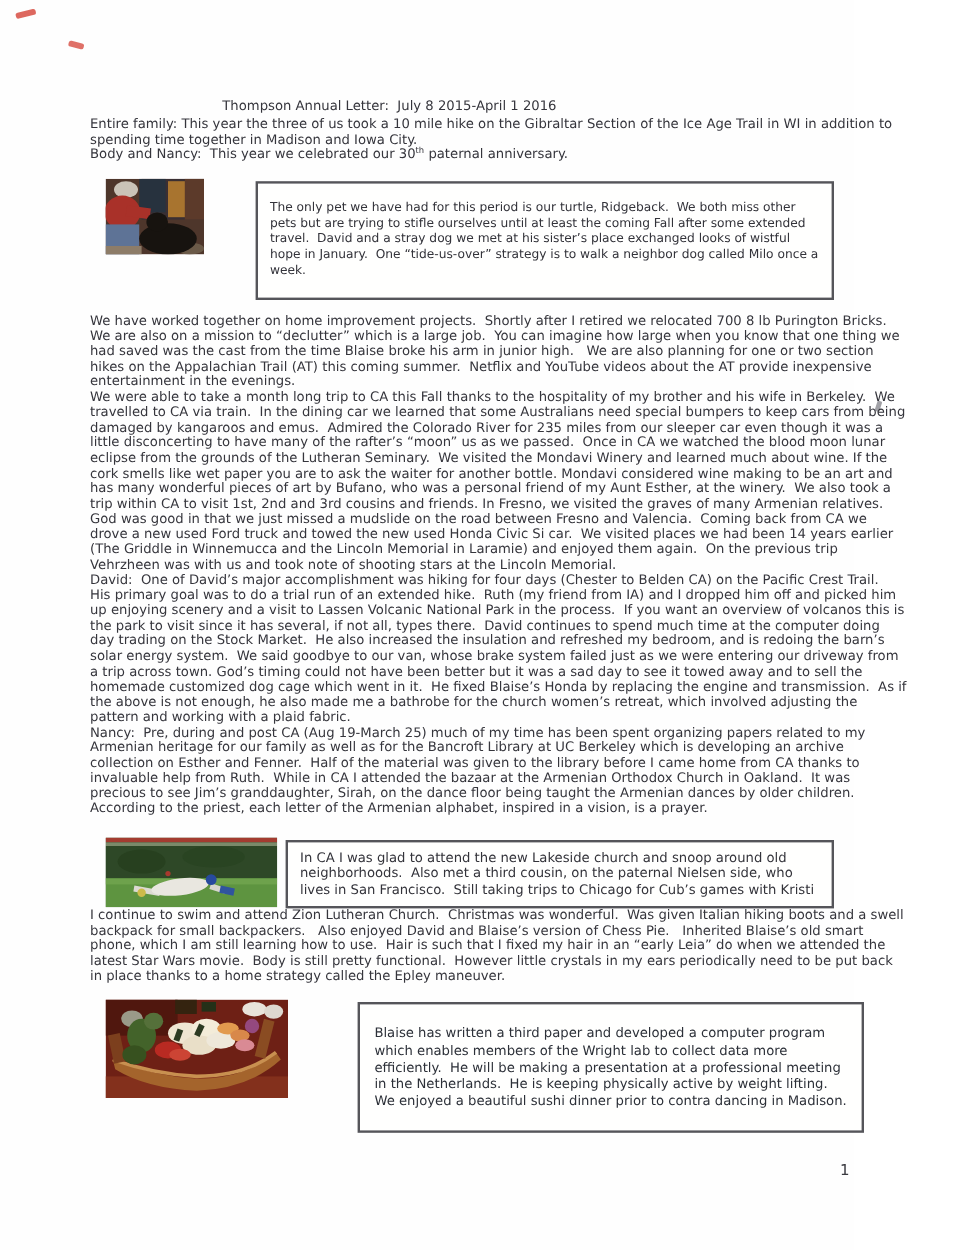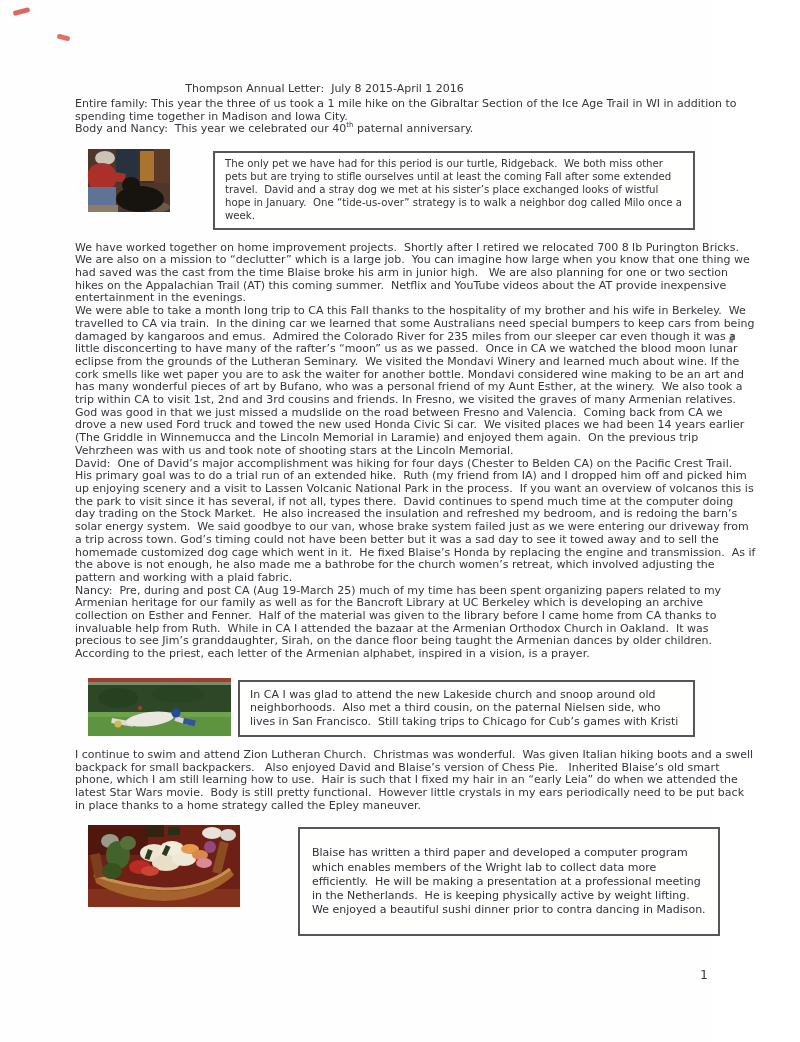--- a/index.html
+++ b/index.html
@@ -10,26 +10,26 @@
   }
   .page{position:relative;width:712px;height:1042px;background:#fefefe;}
   .content{position:absolute;left:75px;top:0;width:681px;}
   .title-row{margin-top:82px;margin-bottom:3px;text-align:center;padding-right:182px;
     font-size:11px;white-space:pre-wrap;}
   .para{font-size:11px;line-height:12.7px;white-space:pre-wrap;}
   .lead{font-weight:normal;}
   sup{font-size:7px;line-height:0;text-align:right;}
   .media-row{display:flex;align-items:flex-start;}
   .row1{margin-top:13px;margin-bottom:12px;}
-  .row2{margin-top:17px;margin-bottom:12px;}
+  .row2{margin-top:17px;margin-bottom:0;}
   .row3{margin-top:13px;}
   .photo{flex:none;margin-left:13px;display:block;}
   .textbox{border:2px solid #55555a;background:#fffffe;box-sizing:border-box;
     white-space:pre-wrap;color:#33333a;}
-  .box1{margin-left:43px;width:482px;min-height:60px;padding:5px 10px;
+  .box1{margin-left:43px;width:482px;min-height:60px;padding:15px 10px;
     font-size:10.2px;line-height:12.9px;margin-top:2px;}
   .box2{margin-left:7px;width:457px;min-height:57px;padding:6px 10px;
     font-size:11px;line-height:13.5px;margin-top:2px;}
   .box3{margin-left:58px;width:422px;min-height:93px;padding:17px 12px;
     font-size:11px;line-height:14.2px;margin-top:2px;color:#2c3038;}
   .pagenum{position:absolute;left:700px;top:967px;font-size:12.5px;color:#3a3a40;}
   .artifact{position:absolute;border-radius:2px;}
   .artifact-red-1{left:13px;top:9px;width:17px;height:5px;background:#d9584e;
     transform:rotate(-14deg);opacity:.9;}
   .artifact-red-2{left:57px;top:35px;width:13px;height:5px;background:#d9584e;
@@ -43,23 +43,23 @@
 <div class="page">
 
   <div class="artifact artifact-red-1"></div>
   <div class="artifact artifact-red-2"></div>
   <div class="artifact artifact-gray"></div>
 
   <div class="content">
 
     <div class="title-row">Thompson Annual Letter:  July 8 2015-April 1 2016</div>
 
-    <div class="para"><span class="lead">Entire family:</span><span> This year the three of us took a 1 mile hike on the Gibraltar Section of the Ice Age Trail in WI in addition to spending time together in Madison and Iowa City.</span></div>
+    <div class="para"><span class="lead">Entire family:</span><span> This year the three of us took a 10 mile hike on the Gibraltar Section of the Ice Age Trail in WI in addition to spending time together in Madison and Iowa City.</span></div>
 
-    <div class="para"><span class="lead">Body and Nancy:</span><span>  This year we celebrated our 40</span><sup>th</sup><span> paternal anniversary.</span></div>
+    <div class="para"><span class="lead">Body and Nancy:</span><span>  This year we celebrated our 30</span><sup>th</sup><span> paternal anniversary.</span></div>
 
     <div class="media-row row1">
       <svg class="photo" width="82" height="63" viewBox="0 0 82 63">
         <rect width="82" height="63" fill="#4e362b"></rect>
         <rect x="30" y="0" width="52" height="34" fill="#3a2f33"></rect>
         <rect x="52" y="2" width="16" height="30" fill="#a8742f"></rect>
         <rect x="66" y="0" width="16" height="34" fill="#5c3a2a"></rect>
         <rect x="28" y="0" width="22" height="28" fill="#27323e"></rect>
         <ellipse cx="17" cy="9" rx="10" ry="7" fill="#cac3b8"></ellipse>
         <ellipse cx="14" cy="28" rx="15" ry="14" fill="#a93129"></ellipse>

